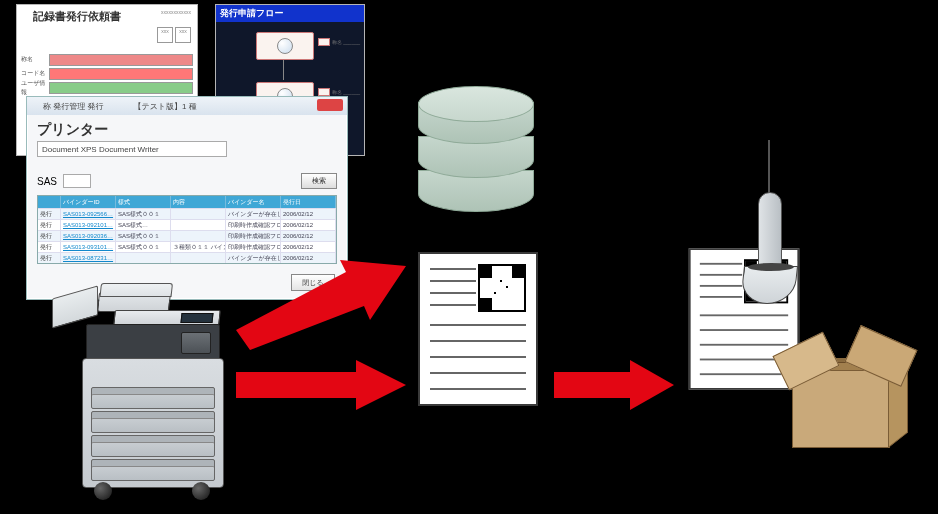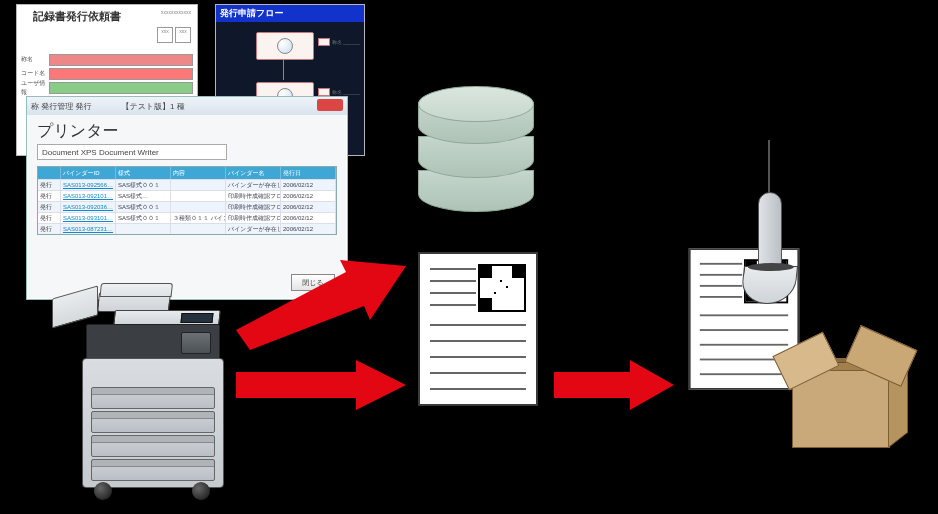--- a/index.html
+++ b/index.html
@@ -53,25 +53,25 @@
   .flow-lg1{top:16px}.flow-lg2{top:66px}
   .flow-legend:before{content:"";width:10px;height:6px;border:1px solid #c77;background:#faf3ef}
 
   
   .print-win{
     position:absolute;left:10px;top:92px;width:320px;height:202px;
     background:#f6f7f9;border:1px solid #9bb;
     box-shadow:0 0 0 1px #fff inset;
   }
   .print-title{display:flex;align-items:center;height:18px;
-    background:linear-gradient(#eef3f8,#d9e3ee);font-size:8px;color:#444;padding:0 4px;gap:30px}
+    background:linear-gradient(#eef3f8,#d9e3ee);font-size:8px;color:#444;padding:0 16px;gap:30px}
   .print-close{position:absolute;top:2px;right:4px;width:26px;height:12px;
     background:#d44;border-radius:2px}
   .print-body{padding:6px 10px}
-  .print-label{font-size:16px;font-weight:normal;color:#333}
+  .print-label{font-size:14px;font-weight:bold;color:#333}
   .print-select{margin-top:2px;height:14px;border:1px solid #aaa;background:#fff;
     width:180px;font-size:8px;padding:0 4px;display:flex;align-items:center;color:#444}
   .print-search{margin-top:16px;display:flex;align-items:center;gap:6px}
   .print-search .fld{width:26px;height:12px;border:1px solid #aaa;background:#fff}
   .print-search .btn{margin-left:auto;width:34px;height:14px;border:1px solid #888;
     background:linear-gradient(#fff,#ddd);font-size:7px;text-align:center;line-height:14px;color:#333}
   .grid{margin-top:6px;border:1px solid #8aa}
   .grid-head{display:flex;background:#3fa7d6;height:12px}
   .grid-head div{flex:1;border-right:1px solid #7bd;font-size:6px;color:#fff;
     padding:0 2px;line-height:12px;overflow:hidden;white-space:nowrap}
@@ -230,20 +230,25 @@
 
     <div class="print-win">
       <div class="print-title">
         <span>称  発行管理  発行</span>
         <span>【テスト版】1         種</span>
       </div>
       <div class="print-close"></div>
       <div class="print-body">
         <div class="print-label">プリンター</div>
         <div class="print-select">Document XPS Document Writer</div>
+        <div class="print-search">
+          <span>SAS</span>
+          <div class="fld"></div>
+          <div class="btn">検索</div>
+        </div>
         <div class="grid">
           <div class="grid-head">
             <div></div>
             <div>バインダーID</div>
             <div>様式</div>
             <div>内容</div>
             <div>バインダー名</div>
             <div>発行日</div>
           </div>
           <div id="grid-rows">

